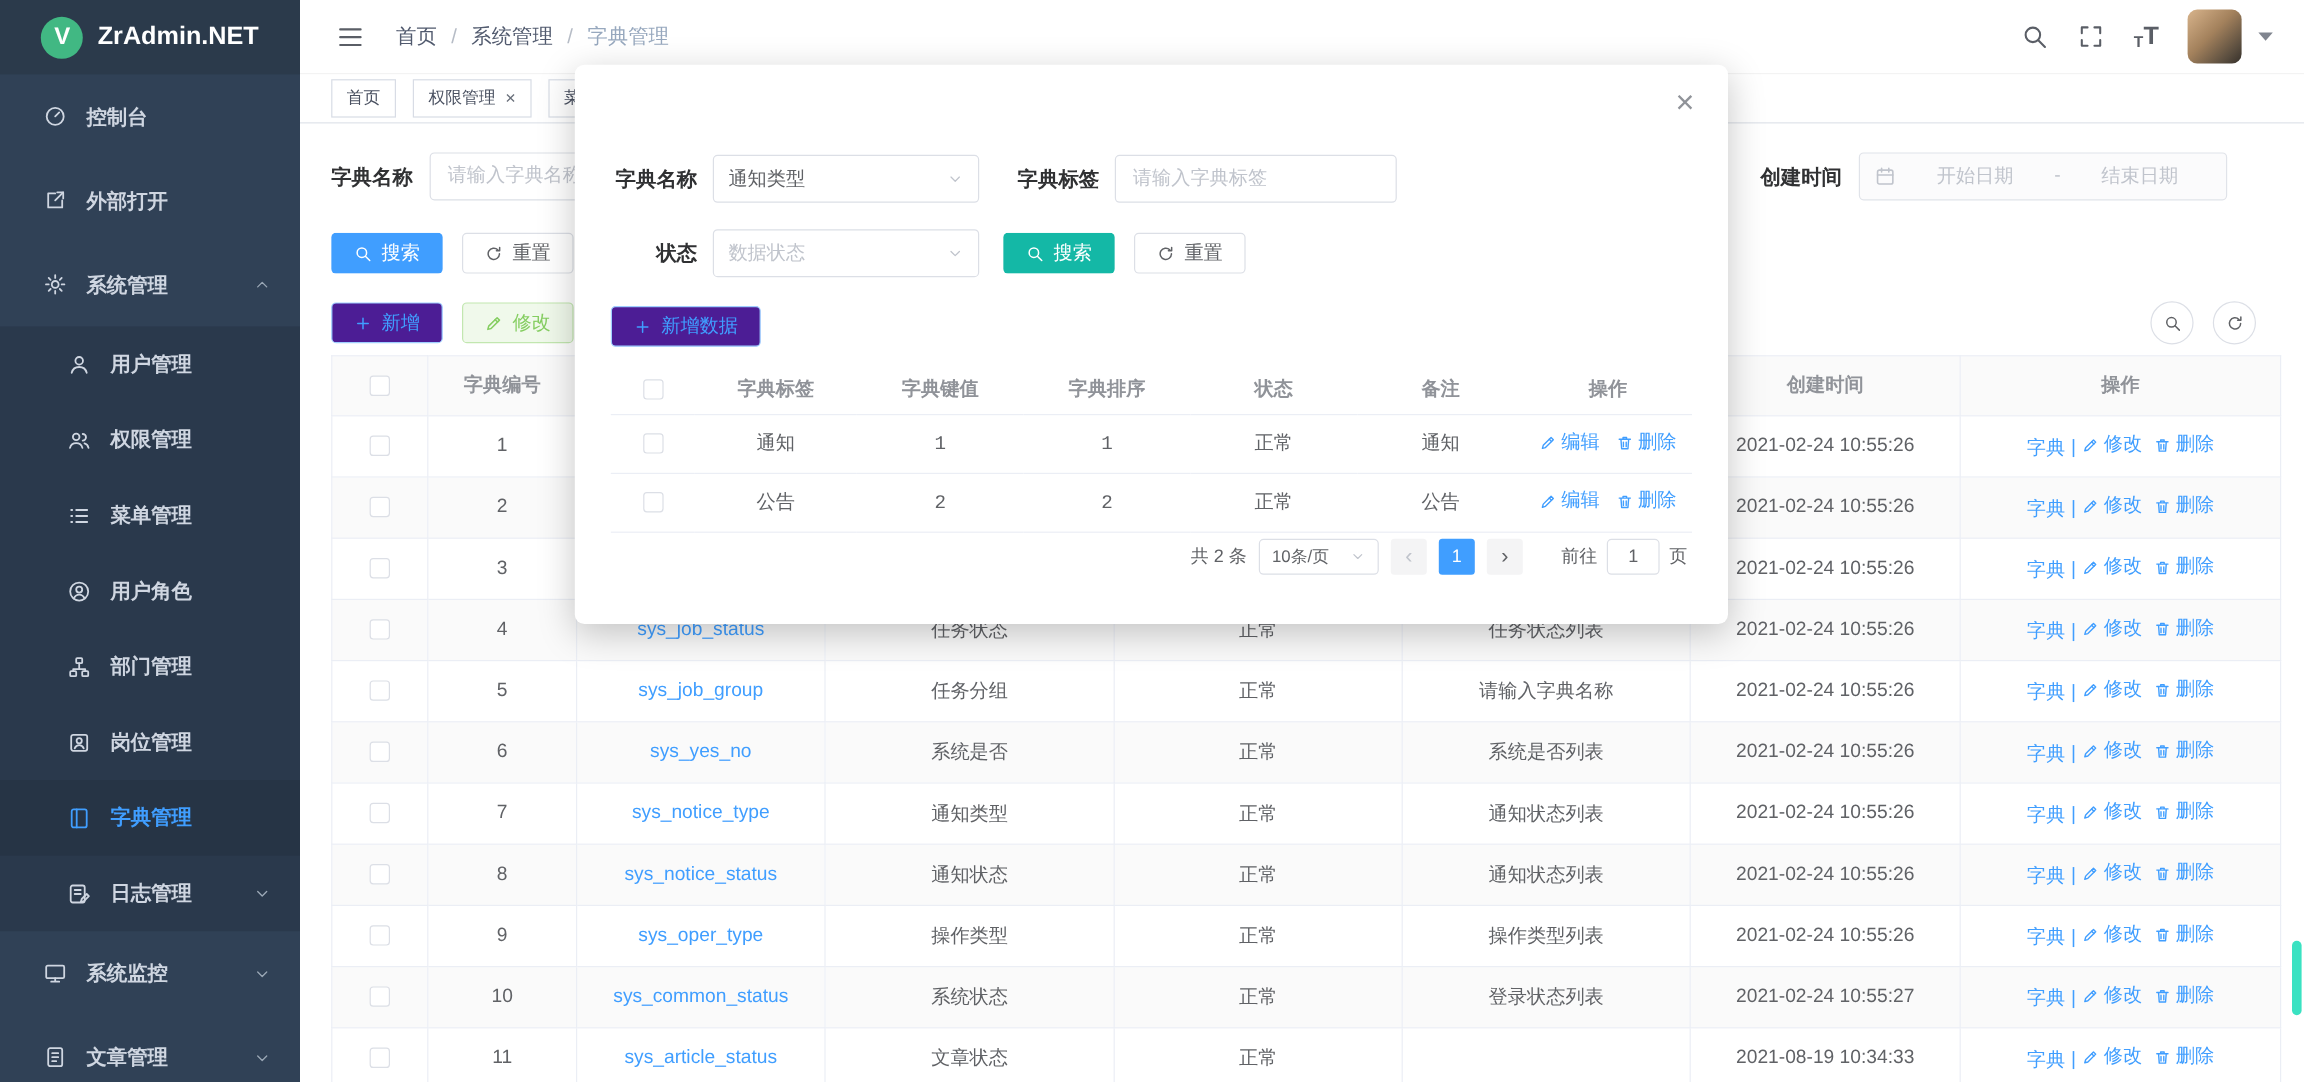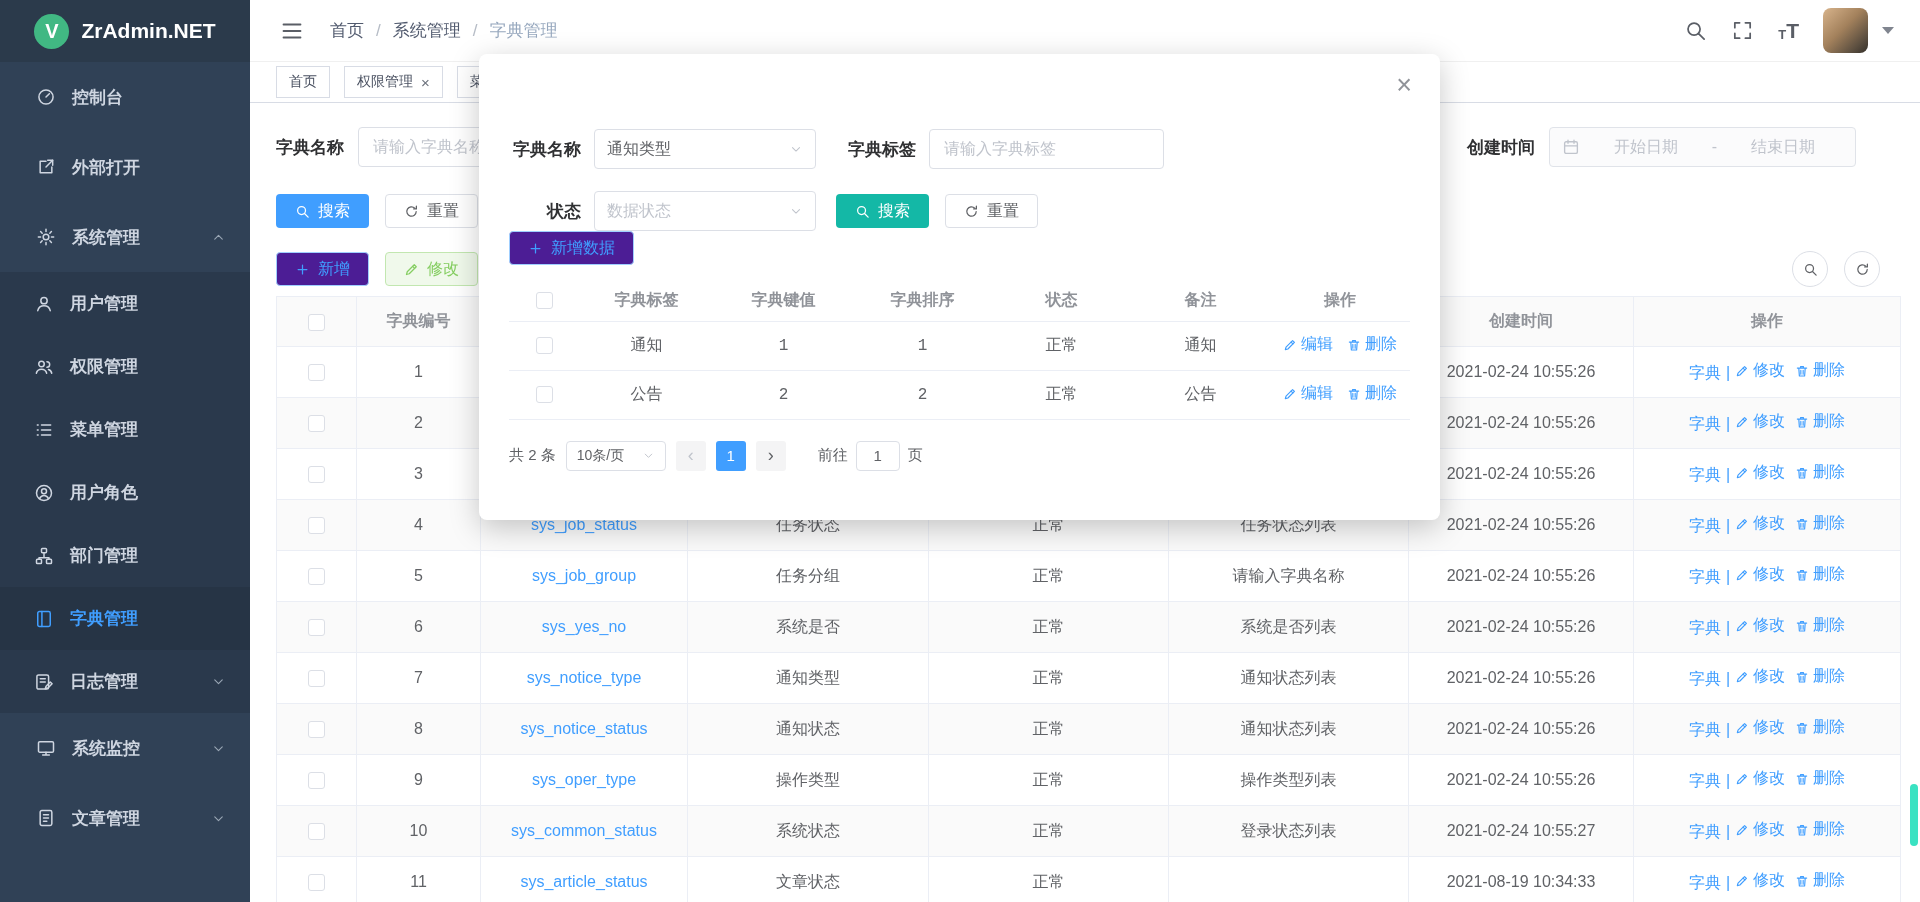--- a/index.html
+++ b/index.html
@@ -12,21 +12,21 @@
 
   
   .sidebar { position:absolute; left:0; top:0; width:250px; height:902px; background:#304156; z-index:5; }
   .logo { height:62px; display:flex; align-items:center; justify-content:center; gap:12px; background:#2b3a4b; cursor:pointer; }
   .logo-badge { width:35px; height:35px; border-radius:50%; background:#41B883; color:#fff; font-weight:bold; font-size:20px; display:flex; align-items:center; justify-content:center; }
   .logo-text { color:#fff; font-size:21px; font-weight:bold; }
   .menu-item { height:70px; display:flex; align-items:center; gap:16px; padding:0 24px 0 36px; color:#cfd6e1; font-size:17px; cursor:pointer; }
   .menu-item .lbl { flex:1;font-weight:bold; }
   .menu-item .chev { width:15px; height:15px; color:#9aa7b5; }
   .submenu { background:#2a394c; }
-  .submenu .menu-item { height:63px; padding-left:34px; }
+  .submenu .menu-item { height:63px; padding-left:56px; }
   .menu-item.active { color:#409EFF; background:#263445; }
 
   
   .main { position:absolute; left:250px; top:0; width:1670px; height:902px; background:#fff; }
   .topbar { height:62px; display:flex; align-items:center; padding:0 26px 0 30px; background:#fff; border-bottom:1px solid #f0f0f0; }
   .hamburger { color:#5a5e66; margin-right:26px; cursor:pointer; width:24px; height:24px; }
   .breadcrumb { display:flex; align-items:center; gap:12px; font-size:17px; }
   .crumb { color:#515a6e; cursor:pointer; }
   .crumb-sep { color:#b6bcc6; }
   .crumb.current { color:#97a8be; cursor:default; }
@@ -80,27 +80,27 @@
   .dlg-row { display:flex; align-items:center; }
   .dlg-row-1 { margin-top:75px; }
   .dlg-row-2 { margin-top:22px; }
   .dlg-label { width:72px; text-align:right; font-size:17px; font-weight:bold; color:#303133; margin-right:13px; white-space:nowrap; }
   .dlg-label-2 { margin-left:28px; }
   .dlg-select { width:222px; height:40px; border:1px solid #dcdfe6; border-radius:4px; display:flex; align-items:center; justify-content:space-between; padding:0 12px; font-size:16px; color:#606266; cursor:pointer; }
   .dlg-select .chev { width:14px; height:14px; color:#c0c4cc; }
   .ph { color:#c0c4cc; }
   .dlg-input { width:235px; height:40px; border:1px solid #dcdfe6; border-radius:4px; padding:0 14px; font-size:16px; color:#606266; outline:none; font-family:inherit; }
   .dlg-input::placeholder { color:#c0c4cc; }
-  .dlg-add { }
+  .dlg-add { margin-top:24px; }
   .dlg-table { margin-top:15px; width:100%; border-collapse:collapse; table-layout:fixed; font-size:16px; }
   .dlg-table th { height:41px; color:#909399; font-weight:bold; border-bottom:1px solid #ebeef5; text-align:center; white-space:nowrap; }
   .dlg-table td { height:49px; color:#606266; border-bottom:1px solid #ebeef5; text-align:center; white-space:nowrap;font-family:Liberation Mono, monospace; }
   .dlg-ops .link { margin:0 7px; }
 
-  .dlg-pager { display:flex; align-items:center; gap:10px; margin-top:21px; font-size:15px; color:#606266; padding-right:4px; }
+  .dlg-pager { display:flex; align-items:center; justify-content:flex-end; gap:10px; margin-top:5px; font-size:15px; color:#606266; padding-right:4px; }
   .page-size { width:100px; height:30px; border:1px solid #dcdfe6; border-radius:4px; display:flex; align-items:center; justify-content:space-between; padding:0 10px; font-size:14px; color:#606266; cursor:pointer; }
   .page-size .chev { width:13px; height:13px; color:#c0c4cc; }
   .pg-btn { min-width:30px; height:30px; border-radius:3px; background:#f4f4f5; display:flex; align-items:center; justify-content:center; font-size:18px; cursor:pointer; }
   .pg-prev { color:#c0c4cc; }
   .pg-next { color:#606266; }
   .pg-num { min-width:30px; height:30px; border-radius:3px; background:#409EFF; color:#fff; display:flex; align-items:center; justify-content:center; font-size:15px; cursor:pointer; }
   .goto { display:flex; align-items:center; gap:8px; margin-left:22px; }
   .goto-input { width:44px; height:30px; border:1px solid #dcdfe6; border-radius:4px; text-align:center; font-size:15px; color:#606266; outline:none; font-family:inherit; }
 
   .scroll-thumb { position:absolute; right:2px; top:784px; width:8px; height:62px; border-radius:4px; background:#3ae2c2; z-index:30; }
@@ -258,20 +258,26 @@
           <svg class="ic">
               <use href="#i-user-circle"></use>
             </svg>
           <span class="lbl">用户角色</span>
         </div>
         <div class="menu-item">
           <svg class="ic">
               <use href="#i-tree"></use>
             </svg>
           <span class="lbl">部门管理</span>
+        </div>
+        <div class="menu-item">
+          <svg class="ic">
+              <use href="#i-badge"></use>
+            </svg>
+          <span class="lbl">岗位管理</span>
         </div>
         <div class="menu-item active">
           <svg class="ic">
               <use href="#i-book"></use>
             </svg>
           <span class="lbl">字典管理</span>
         </div>
         <div class="menu-item">
           <svg class="ic">
               <use href="#i-log"></use>

